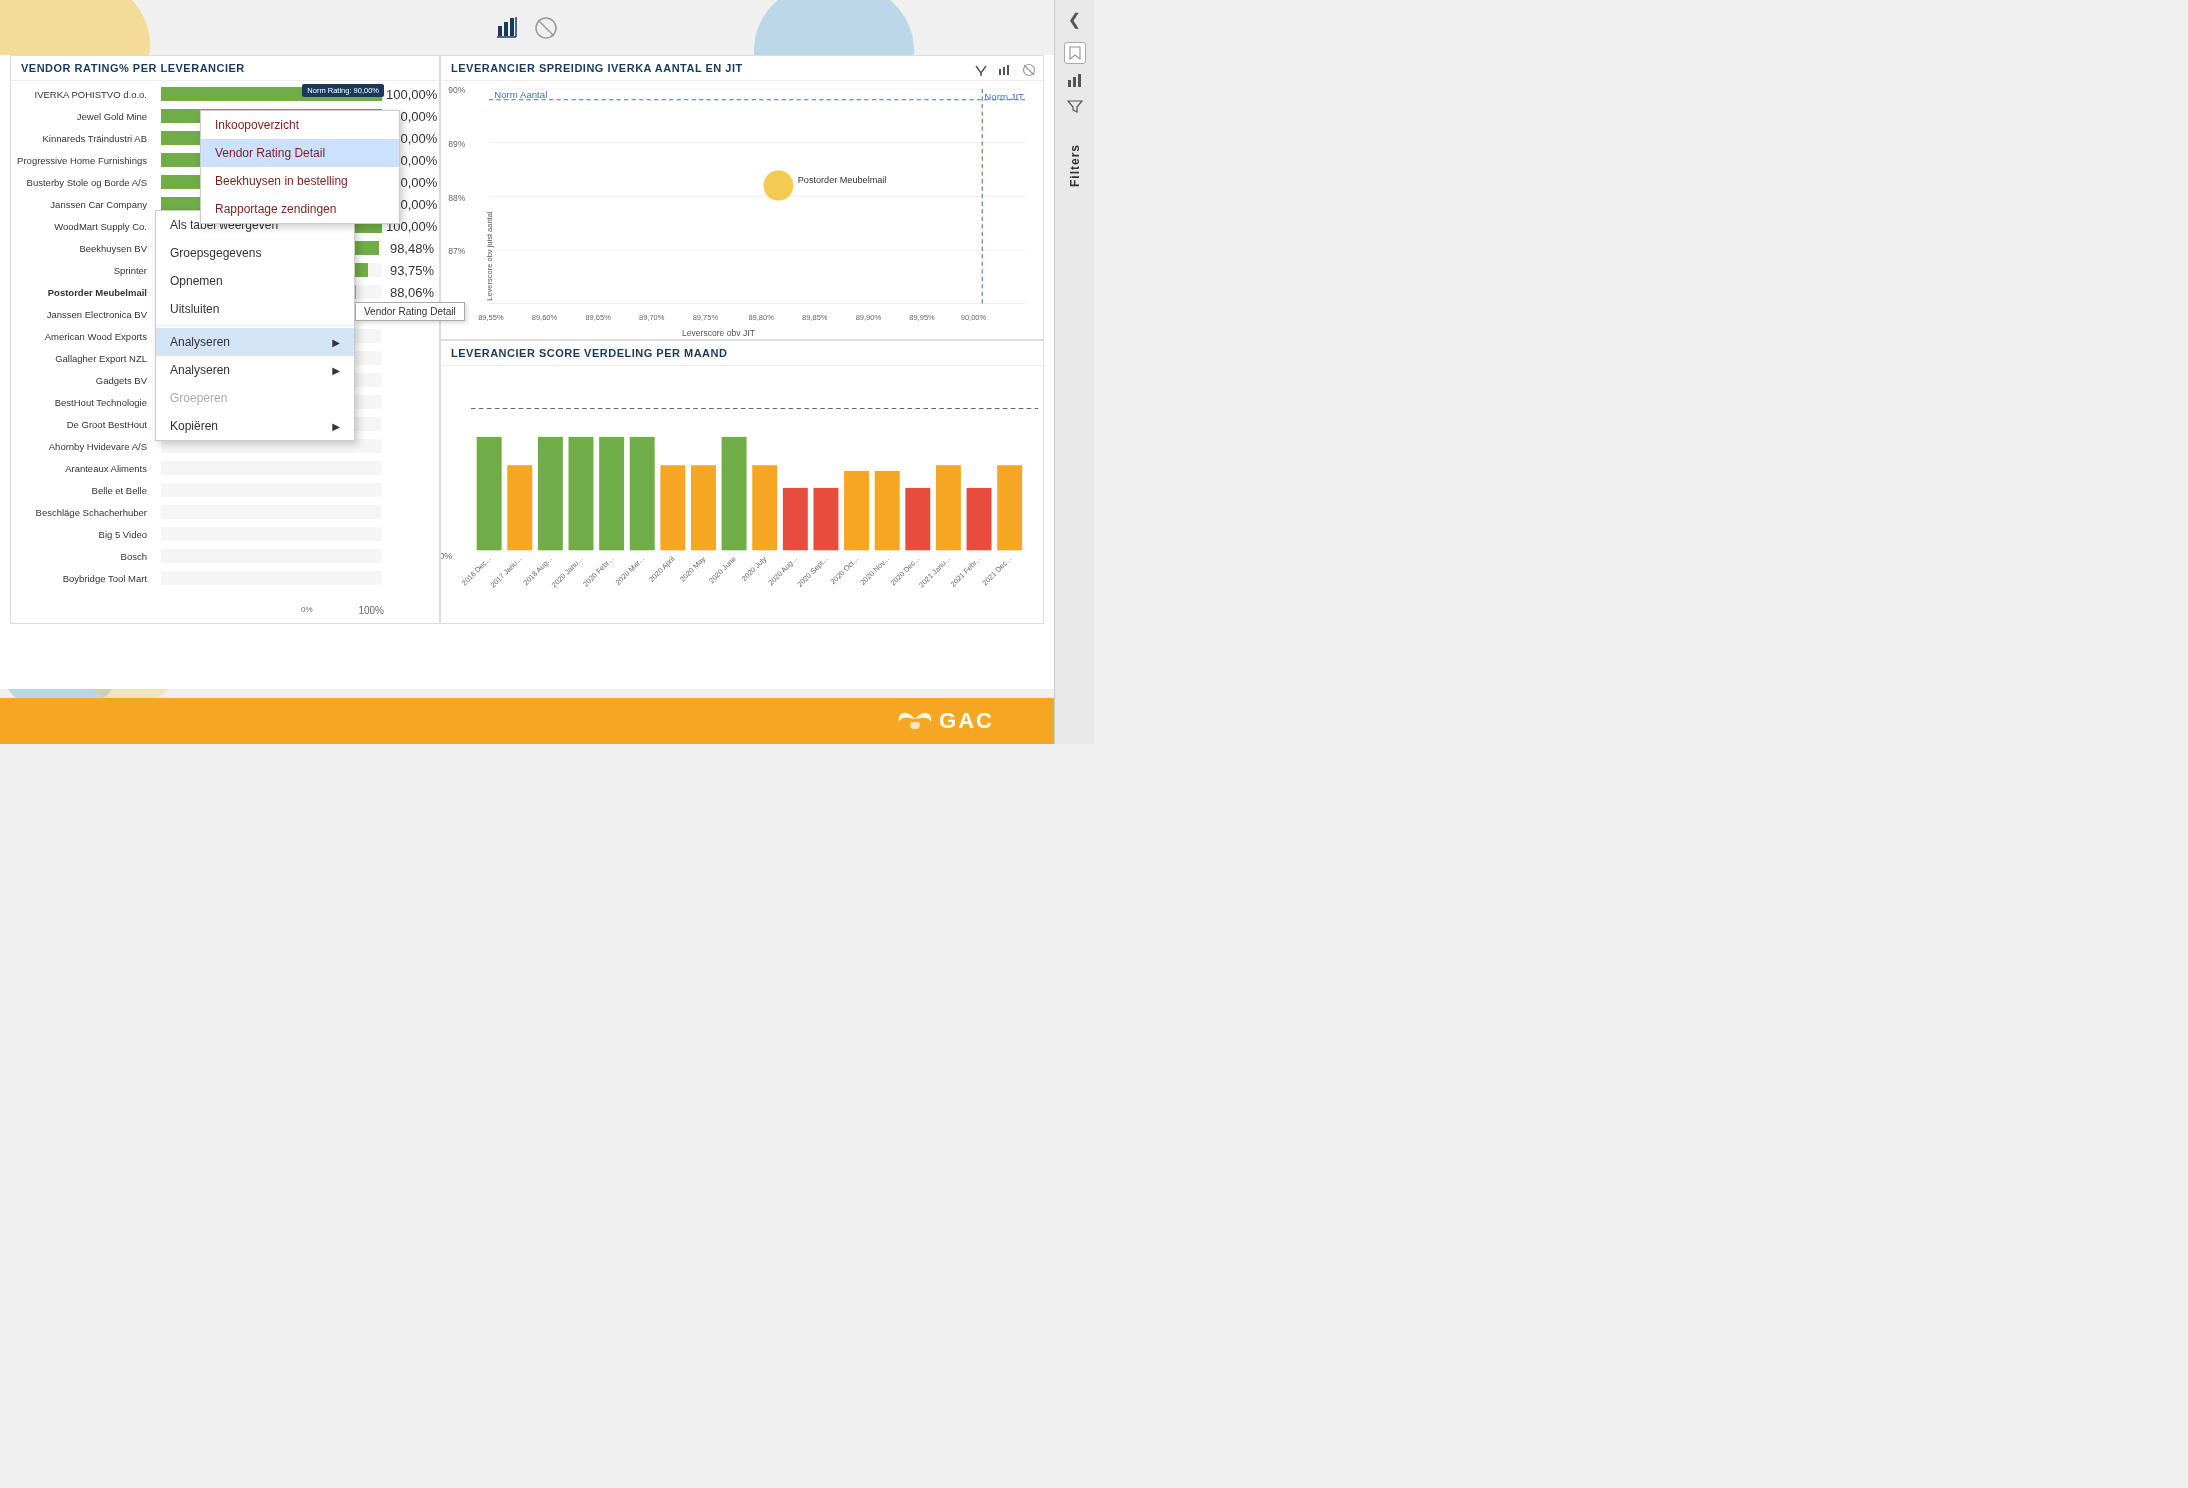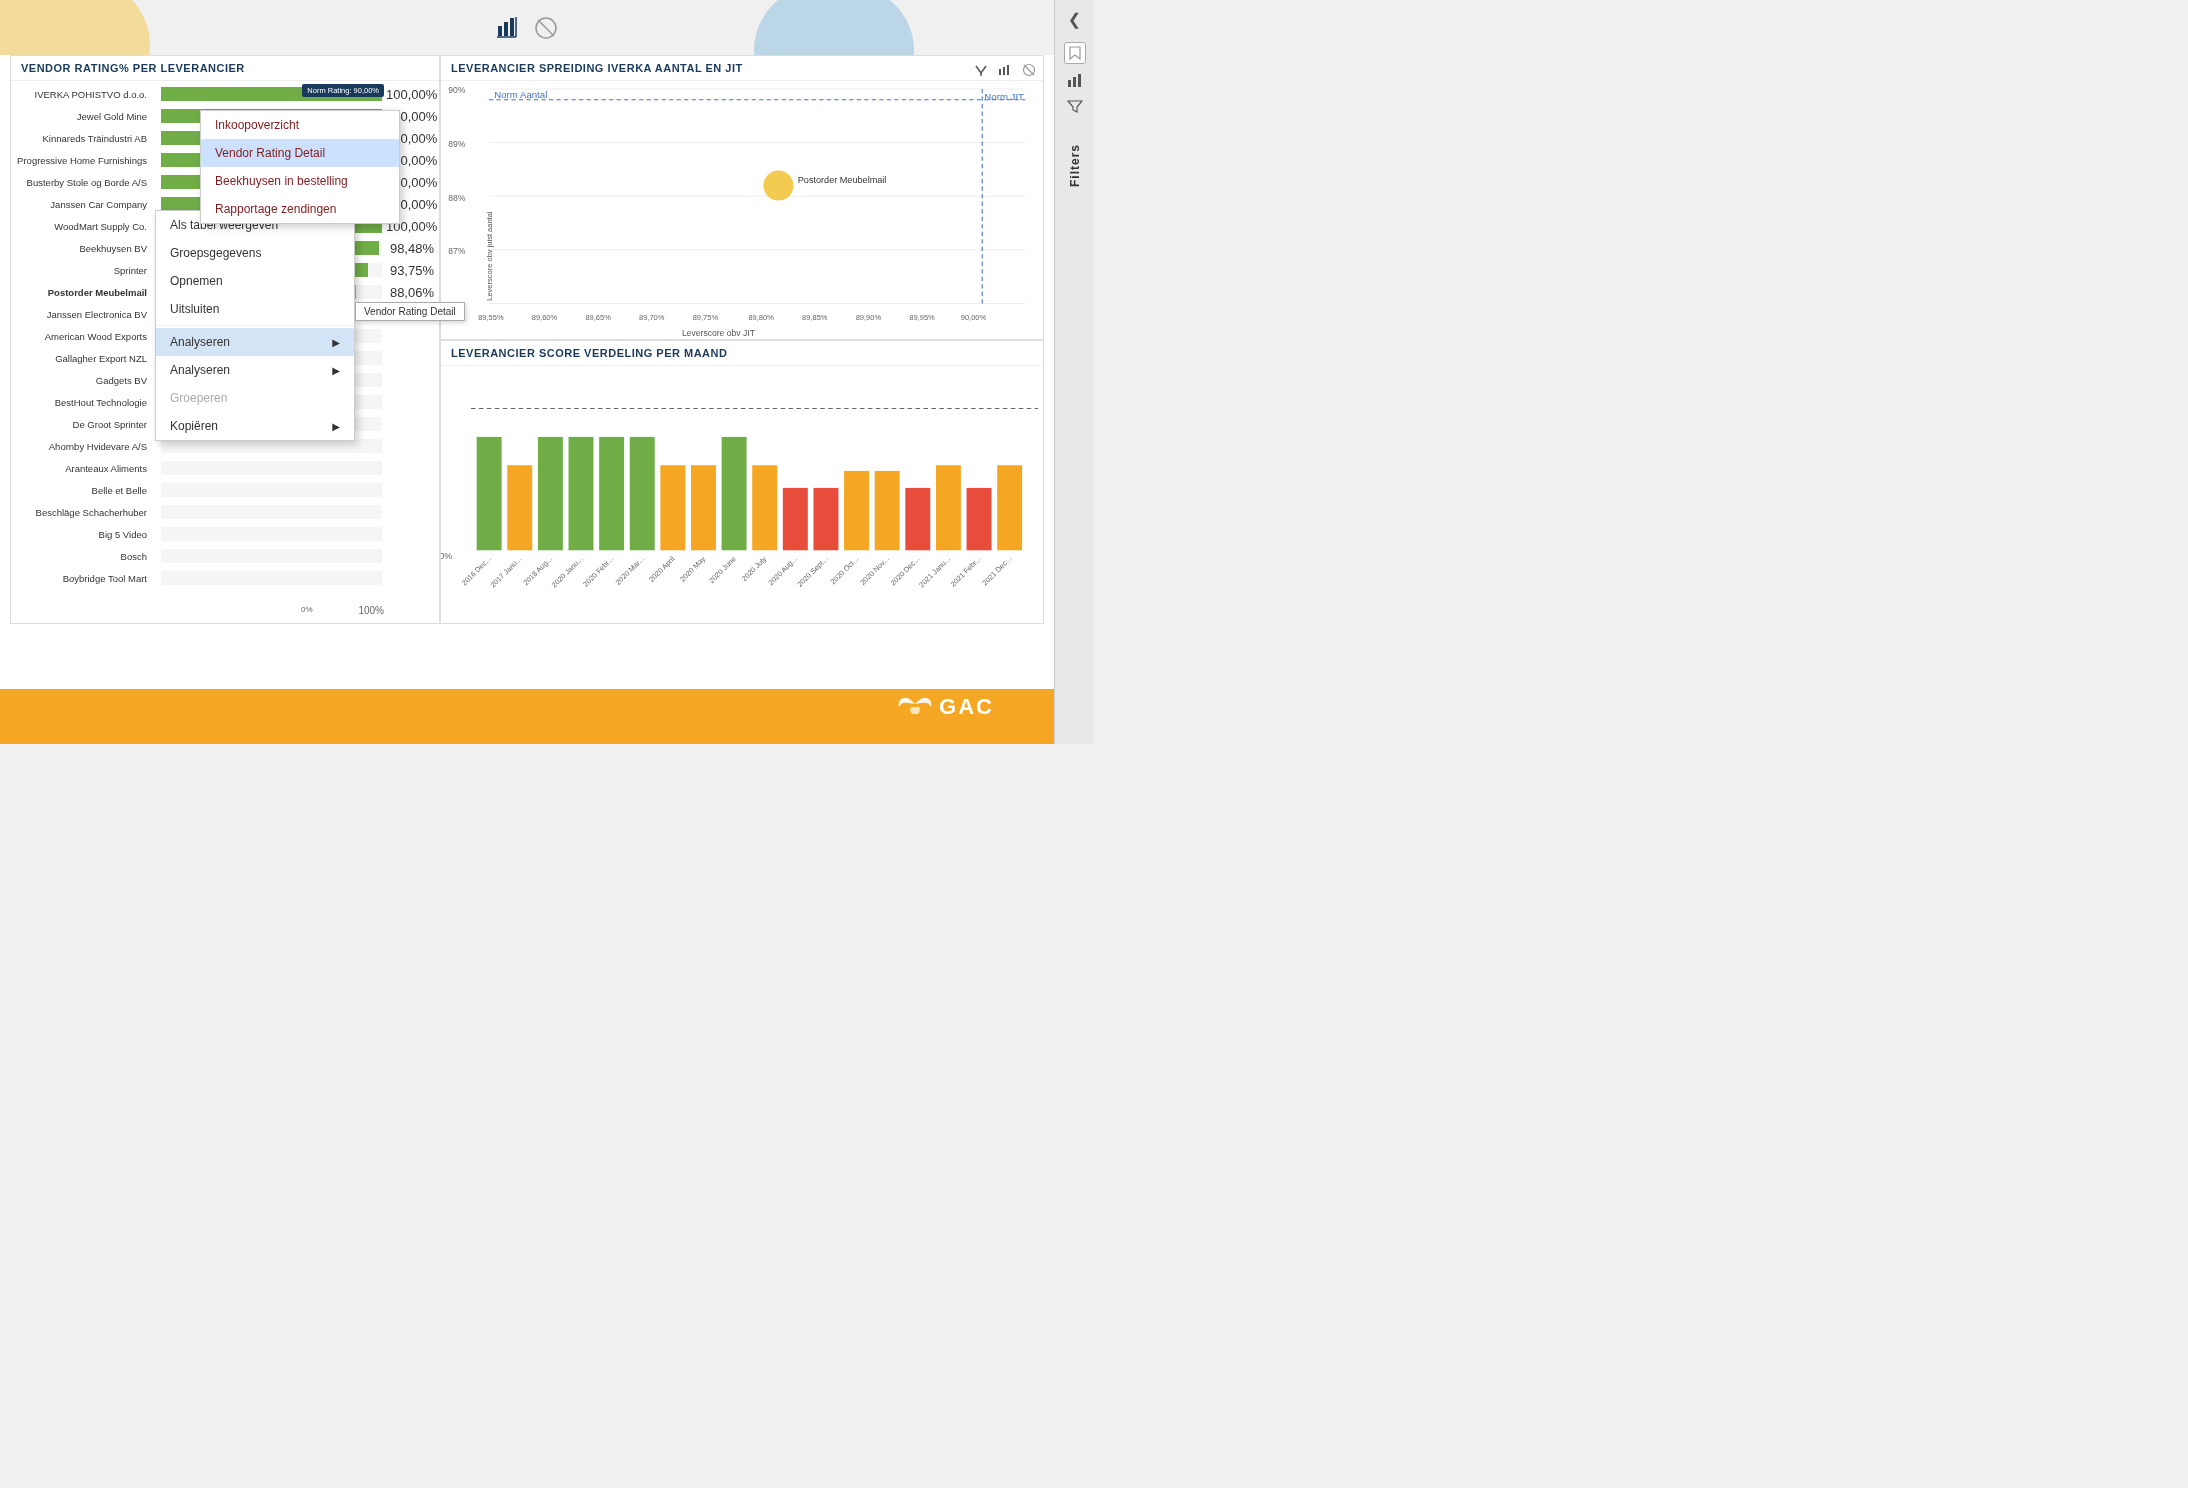--- a/index.html
+++ b/index.html
@@ -49,21 +49,21 @@
     .bar { height: 100%; position: absolute; left: 0; top: 0; }
     .vendor-pct { width: 52px; font-size: 13px; color: #333; text-align: right; padding-left: 4px; flex-shrink: 0; }
 
     
     .scatter-panel { }
 
     
     .bottom-bar-panel { }
 
     
-    .bottom-footer { position: absolute; bottom: 0; left: 0; right: 40px; height: 55px; background: #f5a623; display: flex; align-items: flex-start; justify-content: flex-end; padding-right: 60px; }
+    .bottom-footer { position: absolute; bottom: 0; left: 0; right: 40px; height: 46px; background: #f5a623; display: flex; align-items: center; justify-content: flex-end; padding-right: 60px; }
     .gac-logo { display: flex; align-items: center; gap: 6px; }
     .gac-wings { color: white; font-size: 20px; }
     .gac-text { color: white; font-size: 22px; font-weight: 700; letter-spacing: 2px; }
 
     
     .context-menu { position: absolute; background: white; border: 1px solid #ccc; box-shadow: 3px 3px 8px rgba(0,0,0,0.2); z-index: 100; width: 200px; font-size: 12px; }
     .context-menu-item { padding: 7px 14px; cursor: pointer; display: flex; align-items: center; justify-content: space-between; color: #333; }
     .context-menu-item:hover, .context-menu-item.active { background: #e6f0ff; }
     .context-menu-item.disabled { color: #aaa; }
     .context-menu-separator { height: 1px; background: #eee; margin: 2px 0; }
@@ -241,21 +241,21 @@
               <span class="vendor-pct"></span>
             </div>
             <div class="vendor-row">
               <span class="vendor-name">BestHout Technologie</span>
               <div class="bar-container">
                 <div class="bar" style="width: 75%; background: rgb(245, 166, 35);"></div>
               </div>
               <span class="vendor-pct"></span>
             </div>
             <div class="vendor-row">
-              <span class="vendor-name">De Groot Sprinter</span>
+              <span class="vendor-name">De Groot BestHout</span>
               <div class="bar-container">
                 <div class="bar" style="width: 60%; background: rgb(231, 76, 60);"></div>
               </div>
               <span class="vendor-pct"></span>
             </div>
             <div class="vendor-row">
               <span class="vendor-name">Ahornby Hvidevare A/S</span>
               <div class="bar-container">
                 <div class="bar" style="width: 0%; background: rgb(112, 173, 71);"></div>
               </div>

